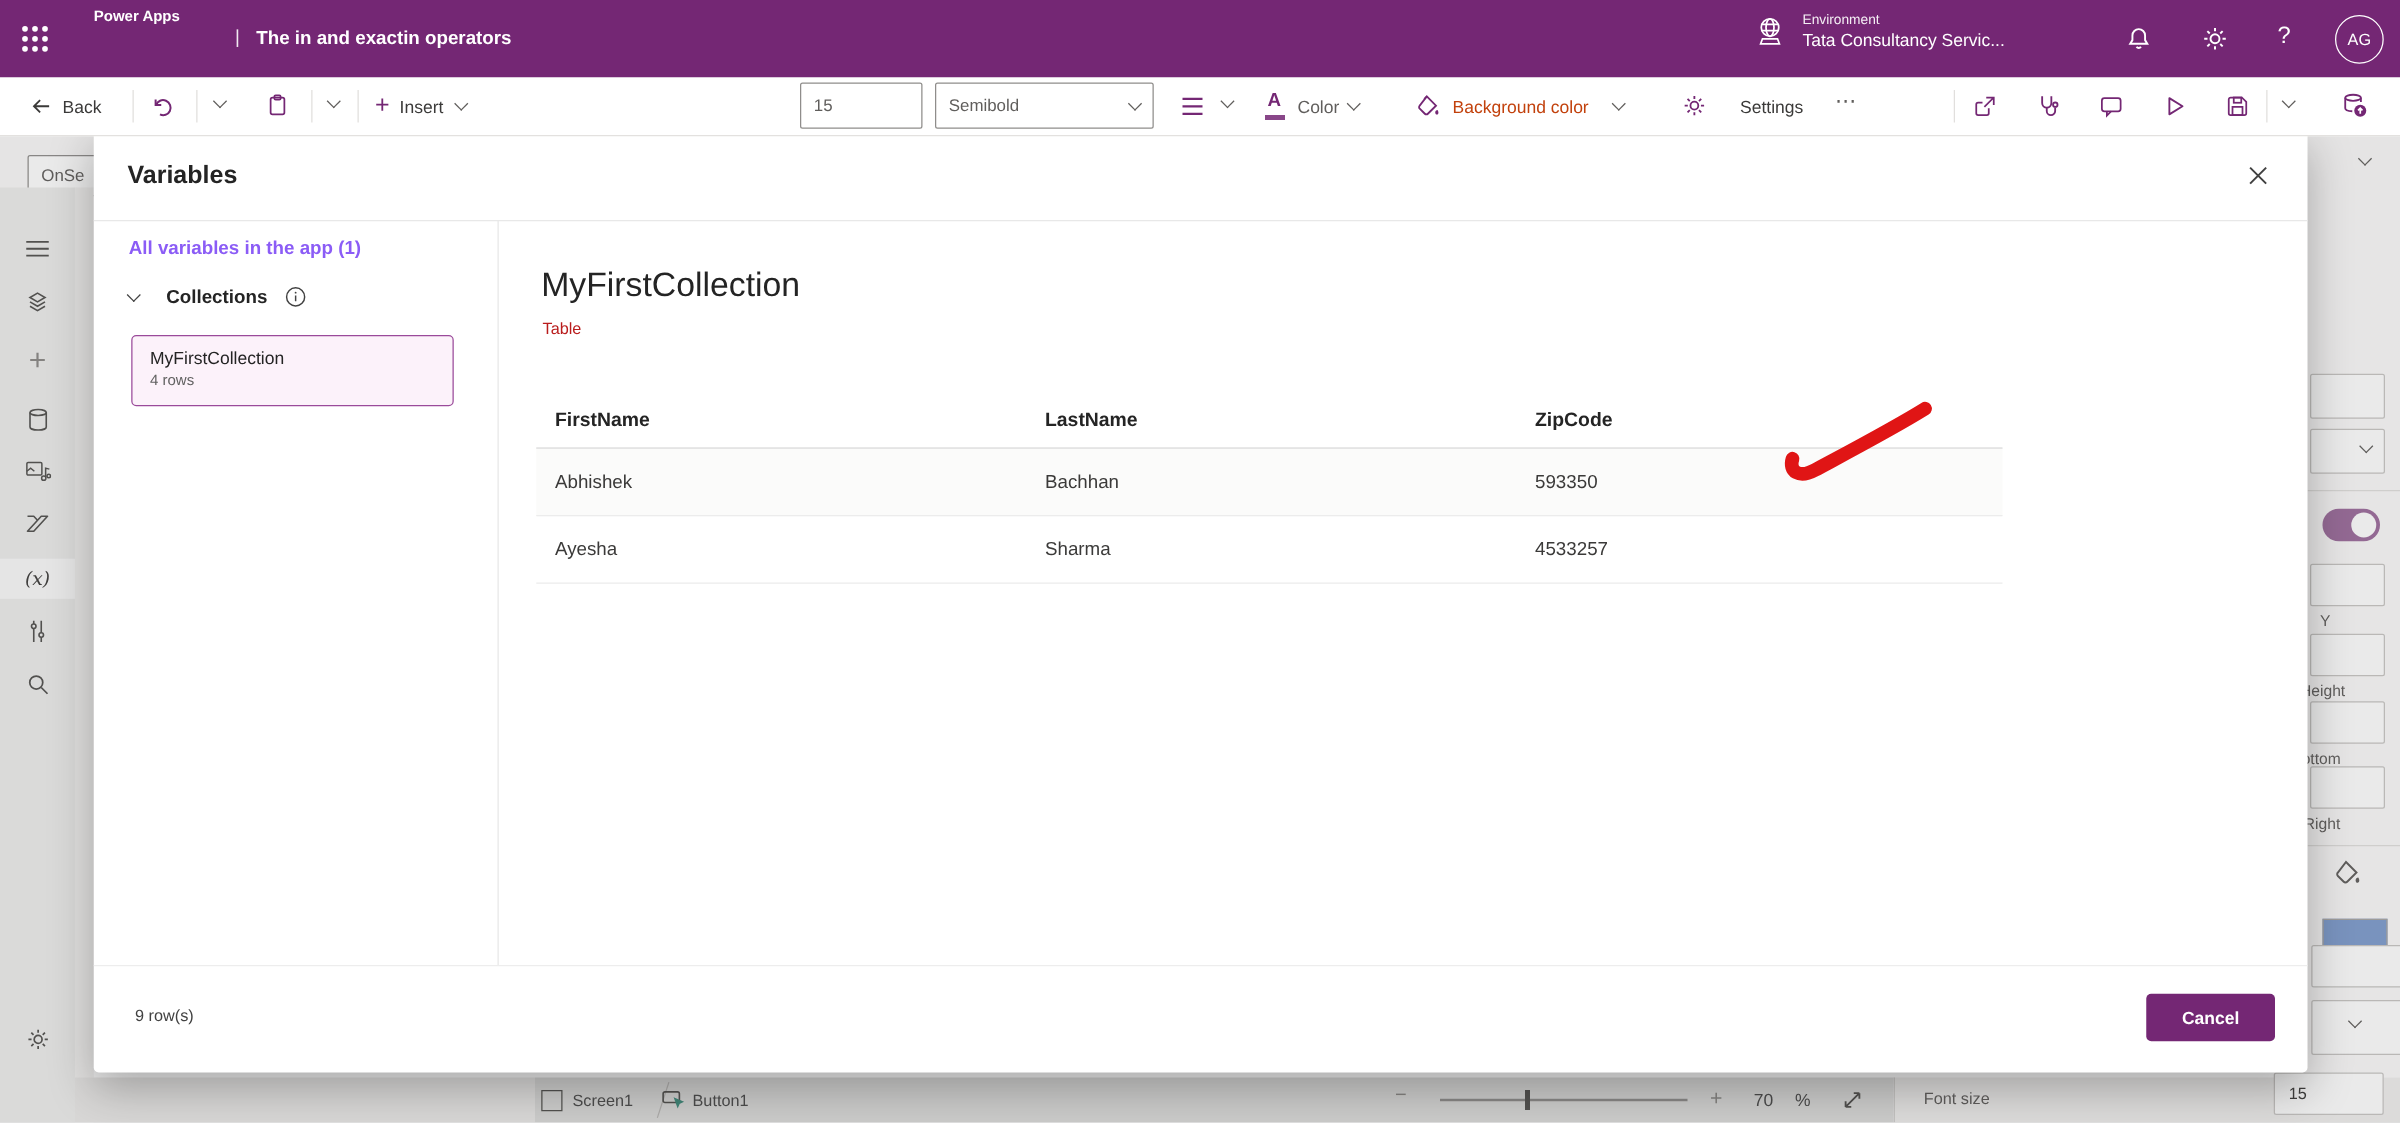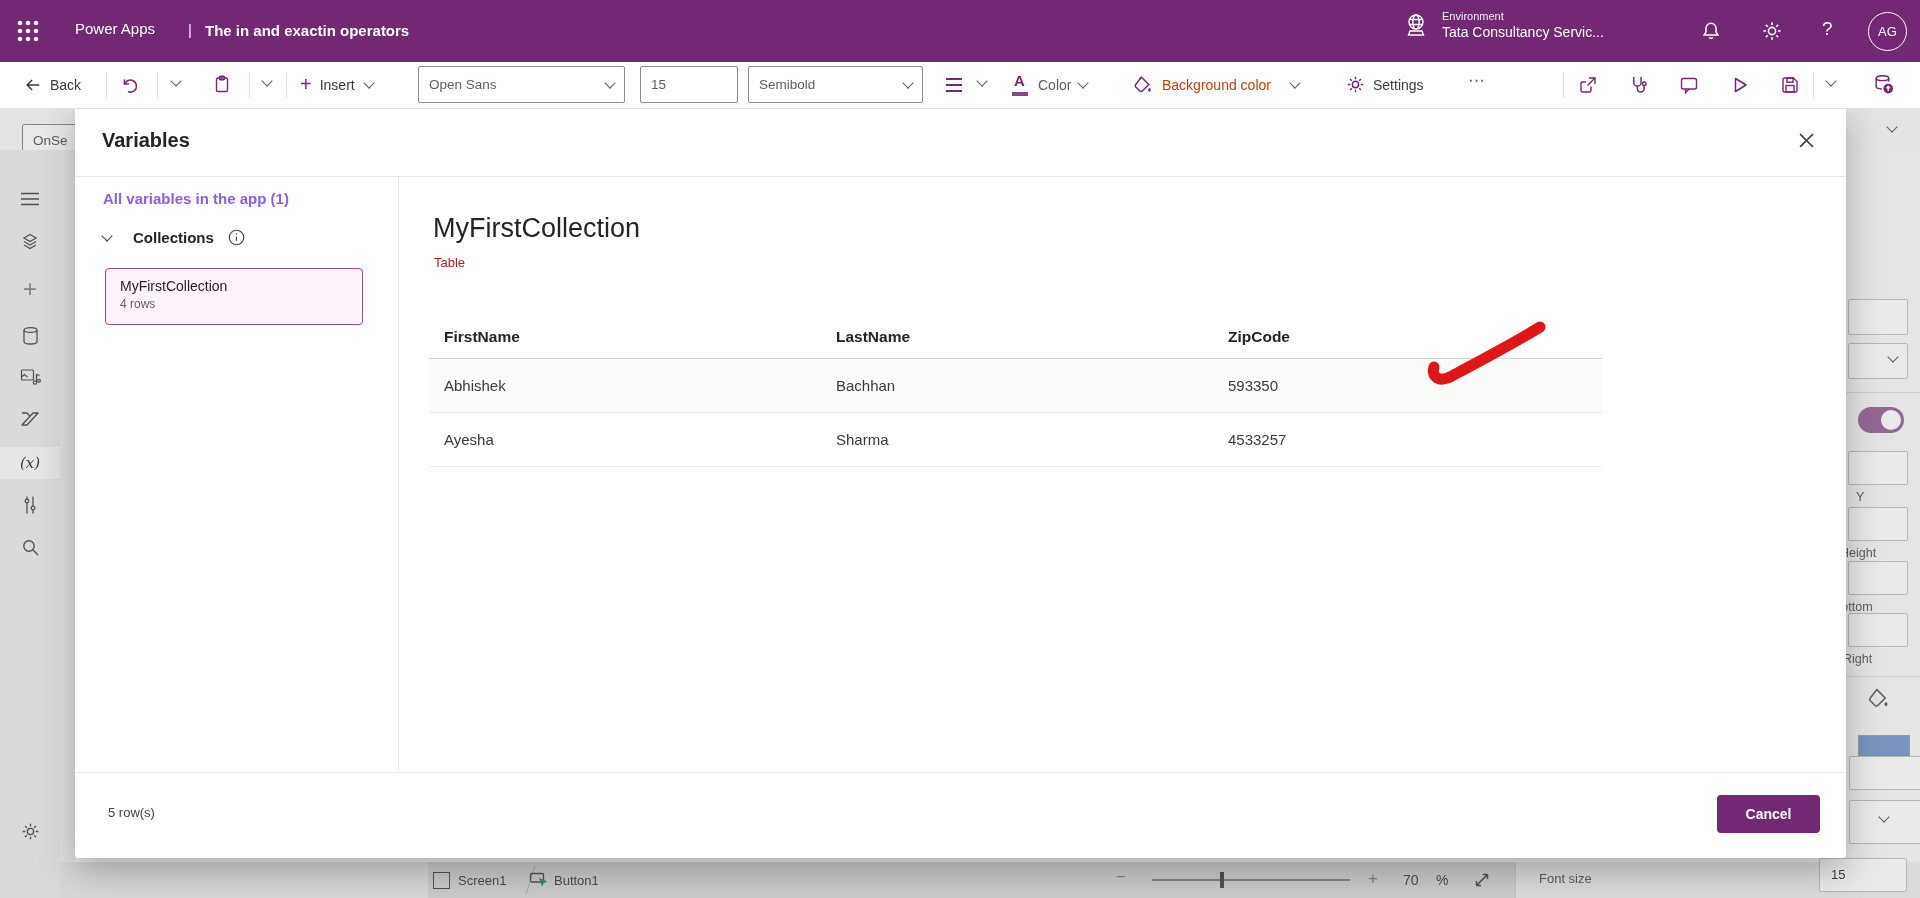--- a/index.html
+++ b/index.html
@@ -64,21 +64,21 @@
           <circle cx="14" cy="6" r="2.3"></circle>
           <circle cx="22" cy="6" r="2.3"></circle>
         <circle cx="6" cy="14" r="2.3"></circle>
           <circle cx="14" cy="14" r="2.3"></circle>
           <circle cx="22" cy="14" r="2.3"></circle>
         <circle cx="6" cy="22" r="2.3"></circle>
           <circle cx="14" cy="22" r="2.3"></circle>
           <circle cx="22" cy="22" r="2.3"></circle>
       </svg>
     </div>
-    <span class="abs" style="left:75px;top:20px;font-size:15px;font-weight:400">Power Apps</span>
+    <span class="abs" style="left:75px;top:6px;font-size:12px;font-weight:700">Power Apps</span>
     <span class="abs" style="left:188px;top:21px;font-size:15px;opacity:.9">|</span>
     <span class="abs" style="left:205px;top:22px;font-size:15px;font-weight:700">The in and exactin operators</span>
 
     <div class="abs flex" style="left:1402px;top:10px;cursor:pointer">
       <span style="margin-right:12px">
         <svg width="28" height="30" viewBox="0 0 28 30" fill="none" stroke="#fff" stroke-width="1.4">
           <circle cx="14" cy="12" r="7"></circle>
           <ellipse cx="14" cy="12" rx="3.2" ry="7"></ellipse>
           <path d="M7.3 9.5 h13.4 M7.3 14.5 h13.4"></path>
           <path d="M8 21 h12 l1.5 4 h-15 z"></path>
@@ -129,24 +129,20 @@
       </svg>
     </div>
     <div class="abs tdiv" style="left:249px;top:10px"></div>
     <span class="abs chv" style="left:263px;top:19px;cursor:pointer"></span>
     <div class="abs tdiv" style="left:286px;top:10px"></div>
     <div class="abs flex" style="left:300px;top:0;height:45px;cursor:pointer">
       <span class="picon" style="font-size:20px;font-weight:400">+</span>
       <span class="tlabel" style="margin-left:8px;margin-right:10px">Insert</span>
       <span class="chv"></span>
     </div>
-    <div class="abs dd" style="left:418px;top:4px;width:207px;height:37px;cursor:pointer">
-      <span>Open Sans</span>
-      <span class="chv"></span>
-    </div>
     <div class="abs dd" style="left:640px;top:4px;width:98px;height:37px;cursor:text">
       <span>15</span>
     </div>
     <div class="abs dd" style="left:748px;top:4px;width:175px;height:37px;cursor:pointer">
       <span>Semibold</span>
       <span class="chv"></span>
     </div>
     <div class="abs picon" style="left:944px;top:15px;cursor:pointer">
       <svg width="20" height="16" viewBox="0 0 20 16" stroke="currentColor" stroke-width="1.8" fill="none">
         <path d="M2 2 h16 M2 8 h16 M2 14 h16"></path>
@@ -172,21 +168,21 @@
       <span class="tlabel" style="margin-left:9px;margin-right:20px;color:#c2410c">Background color</span>
       <span class="chv"></span>
     </div>
     <div class="abs flex" style="left:1345px;top:0;height:45px;cursor:pointer">
       <span class="picon">
         <svg width="21" height="21" viewBox="0 0 20 20" fill="none" stroke="currentColor" stroke-width="1.4">
           <circle cx="10" cy="10" r="3"></circle>
           <path d="M10 2.6 V5 M10 15 v2.4 M2.6 10 H5 M15 10 h2.4 M4.8 4.8 l1.7 1.7 M13.5 13.5 l1.7 1.7 M15.2 4.8 l-1.7 1.7 M6.5 13.5 l-1.7 1.7"></path>
         </svg>
       </span>
-      <span class="tlabel" style="margin-left:7px">Settings</span>
+      <span class="tlabel" style="margin-left:26px">Settings</span>
     </div>
     <div class="abs" style="left:1468px;top:8px;font-size:17px;color:#605e5c;cursor:pointer">⋯</div>
     <div class="abs tdiv" style="left:1563px;top:10px"></div>
     <div class="abs picon" style="left:1578px;top:13px;cursor:pointer">
       <svg width="20" height="20" viewBox="0 0 20 20" fill="none" stroke="currentColor" stroke-width="1.4">
         <path d="M13 11.5 V15.5 a1.5 1.5 0 0 1-1.5 1.5 H4.5 A1.5 1.5 0 0 1 3 15.5 V8.5 A1.5 1.5 0 0 1 4.5 7 H8"></path>
         <path d="M11 3 h6 v6 M17 3 L9.5 10.5"></path>
       </svg>
     </div>
     <div class="abs picon" style="left:1629px;top:12px;cursor:pointer">
@@ -419,17 +415,17 @@
           <div>Sharma</div>
           <div>4533257</div>
         </div>
       </div>
     </div>
 
     <svg class="abs" style="left:1343px;top:207px" width="140" height="78" viewBox="0 0 140 78">
       <path d="M16 55 C13 65 21 71 34 64 C60 50 98 30 122 15" fill="none" stroke="#e01515" stroke-width="11" stroke-linecap="round"></path>
     </svg>
 
-    <div class="abs" style="left:33px;top:700px;font-size:13px;color:#424242">5 row(s)</div>
+    <div class="abs" style="left:33px;top:700px;font-size:13px;color:#424242">9 row(s)</div>
     <button class="cancel">Cancel</button>
   </div>
 
 </div>
 
 </body></html>

